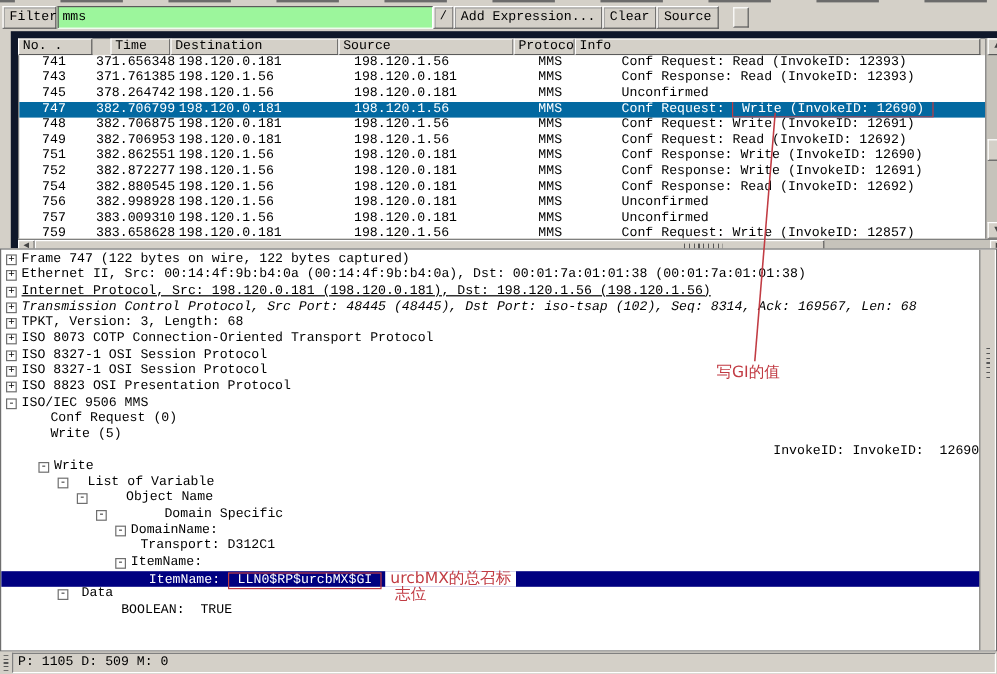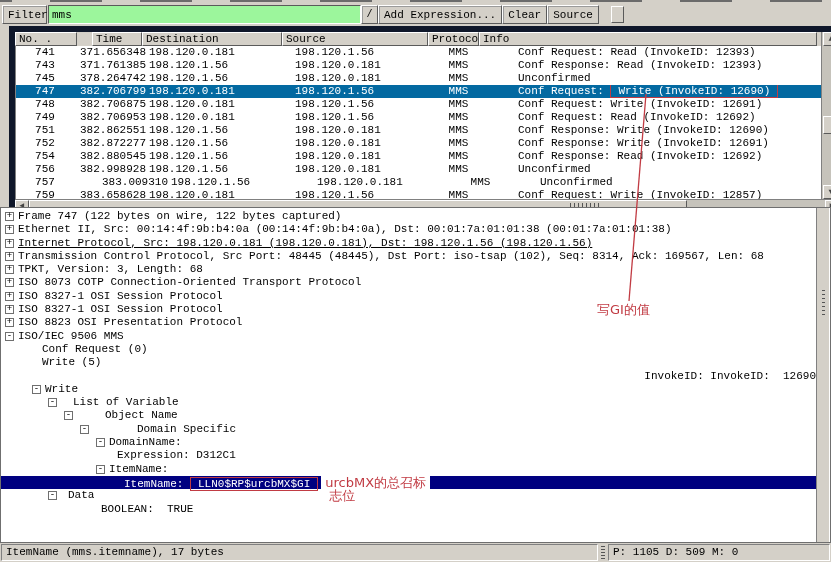--- a/index.html
+++ b/index.html
@@ -128,69 +128,68 @@
         <div class="prow"><span class="cell c-no" style="width: 62px;">741</span><span class="cell c-time" style="width: 69px;">371.656348</span><span class="cell c-src" style="width: 146px;">198.120.0.181</span><span class="cell c-dst" style="width: 140px;">198.120.1.56</span><span class="cell c-proto" style="width: 51px;">MMS</span><span class="cell c-info">Conf Request: Read (InvokeID: 12393)</span></div>
         <div class="prow"><span class="cell c-no" style="width: 62px;">743</span><span class="cell c-time" style="width: 69px;">371.761385</span><span class="cell c-src" style="width: 146px;">198.120.1.56</span><span class="cell c-dst" style="width: 140px;">198.120.0.181</span><span class="cell c-proto" style="width: 51px;">MMS</span><span class="cell c-info">Conf Response: Read (InvokeID: 12393)</span></div>
         <div class="prow"><span class="cell c-no" style="width: 62px;">745</span><span class="cell c-time" style="width: 69px;">378.264742</span><span class="cell c-src" style="width: 146px;">198.120.1.56</span><span class="cell c-dst" style="width: 140px;">198.120.0.181</span><span class="cell c-proto" style="width: 51px;">MMS</span><span class="cell c-info">Unconfirmed</span></div>
         <div class="prow sel"><span class="cell c-no" style="width: 62px;">747</span><span class="cell c-time" style="width: 69px;">382.706799</span><span class="cell c-src" style="width: 146px;">198.120.0.181</span><span class="cell c-dst" style="width: 140px;">198.120.1.56</span><span class="cell c-proto" style="width: 51px;">MMS</span><span class="cell c-info"><span>Conf Request: </span><span class="red-box-inline">Write (InvokeID: 12690)</span></span></div>
         <div class="prow"><span class="cell c-no" style="width: 62px;">748</span><span class="cell c-time" style="width: 69px;">382.706875</span><span class="cell c-src" style="width: 146px;">198.120.0.181</span><span class="cell c-dst" style="width: 140px;">198.120.1.56</span><span class="cell c-proto" style="width: 51px;">MMS</span><span class="cell c-info">Conf Request: Write (InvokeID: 12691)</span></div>
         <div class="prow"><span class="cell c-no" style="width: 62px;">749</span><span class="cell c-time" style="width: 69px;">382.706953</span><span class="cell c-src" style="width: 146px;">198.120.0.181</span><span class="cell c-dst" style="width: 140px;">198.120.1.56</span><span class="cell c-proto" style="width: 51px;">MMS</span><span class="cell c-info">Conf Request: Read (InvokeID: 12692)</span></div>
         <div class="prow"><span class="cell c-no" style="width: 62px;">751</span><span class="cell c-time" style="width: 69px;">382.862551</span><span class="cell c-src" style="width: 146px;">198.120.1.56</span><span class="cell c-dst" style="width: 140px;">198.120.0.181</span><span class="cell c-proto" style="width: 51px;">MMS</span><span class="cell c-info">Conf Response: Write (InvokeID: 12690)</span></div>
         <div class="prow"><span class="cell c-no" style="width: 62px;">752</span><span class="cell c-time" style="width: 69px;">382.872277</span><span class="cell c-src" style="width: 146px;">198.120.1.56</span><span class="cell c-dst" style="width: 140px;">198.120.0.181</span><span class="cell c-proto" style="width: 51px;">MMS</span><span class="cell c-info">Conf Response: Write (InvokeID: 12691)</span></div>
         <div class="prow"><span class="cell c-no" style="width: 62px;">754</span><span class="cell c-time" style="width: 69px;">382.880545</span><span class="cell c-src" style="width: 146px;">198.120.1.56</span><span class="cell c-dst" style="width: 140px;">198.120.0.181</span><span class="cell c-proto" style="width: 51px;">MMS</span><span class="cell c-info">Conf Response: Read (InvokeID: 12692)</span></div>
         <div class="prow"><span class="cell c-no" style="width: 62px;">756</span><span class="cell c-time" style="width: 69px;">382.998928</span><span class="cell c-src" style="width: 146px;">198.120.1.56</span><span class="cell c-dst" style="width: 140px;">198.120.0.181</span><span class="cell c-proto" style="width: 51px;">MMS</span><span class="cell c-info">Unconfirmed</span></div>
-        <div class="prow"><span class="cell c-no" style="width: 62px;">757</span><span class="cell c-time" style="width: 69px; margin-left: 22px;">383.009310</span><span class="cell c-src" style="width: 146px;">198.120.1.56</span><span class="cell c-dst" style="width: 140px;">198.120.0.181</span><span class="cell c-proto" style="width: 51px;">MMS</span><span class="cell c-info">Unconfirmed</span></div>
+        <div class="prow"><span class="cell c-no" style="width: 62px;">757</span><span class="cell c-time" style="width: 69px;">383.009310</span><span class="cell c-src" style="width: 146px;">198.120.1.56</span><span class="cell c-dst" style="width: 140px;">198.120.0.181</span><span class="cell c-proto" style="width: 51px;">MMS</span><span class="cell c-info">Unconfirmed</span></div>
         <div class="prow"><span class="cell c-no" style="width: 62px;">759</span><span class="cell c-time" style="width: 69px;">383.658628</span><span class="cell c-src" style="width: 146px;">198.120.0.181</span><span class="cell c-dst" style="width: 140px;">198.120.1.56</span><span class="cell c-proto" style="width: 51px;">MMS</span><span class="cell c-info">Conf Request: Write (InvokeID: 12857)</span></div>
       </div>
     <div class="vscroll">
       <div class="sb-btn sb-up">▲</div>
       <div class="sb-thumb"></div>
       <div class="sb-btn sb-down">▼</div>
     </div>
     <div class="hscroll">
       <div class="hsb-left">◄</div>
       <div class="hsb-thumb"></div>
       <div class="hsb-right">►</div>
       <div class="pane-grip-h"></div>
     </div>
   </div>
 
   <div class="detail-pane">
     <div class="tree" id="tree">
         <div class="tline"><span class="expander" style="left: 4px;">+</span><span class="ttext" style="padding-left: 17px;">Frame 747 (122 bytes on wire, 122 bytes captured)</span></div>
         <div class="tline"><span class="expander" style="left: 4px;">+</span><span class="ttext" style="padding-left: 17px;">Ethernet II, Src: 00:14:4f:9b:b4:0a (00:14:4f:9b:b4:0a), Dst: 00:01:7a:01:01:38 (00:01:7a:01:01:38)</span></div>
         <div class="tline"><span class="expander" style="left: 4px;">+</span><span class="ttext" style="padding-left: 17px; text-decoration: underline;">Internet Protocol, Src: 198.120.0.181 (198.120.0.181), Dst: 198.120.1.56 (198.120.1.56)</span></div>
-        <div class="tline"><span class="expander" style="left: 4px;">+</span><span class="ttext" style="padding-left: 17px;">Transmission Control Protocol, Src Port: 48445 (48445), Dst Port: iso-tsap (102), Seq: 8314, Ack: 169567, Len: 68</span></div>
+        <div class="tline"><span class="expander" style="left: 4px;">+</span><span class="ttext" style="padding-left: 17px; font-style: italic;">Transmission Control Protocol, Src Port: 48445 (48445), Dst Port: iso-tsap (102), Seq: 8314, Ack: 169567, Len: 68</span></div>
         <div class="tline"><span class="expander" style="left: 4px;">+</span><span class="ttext" style="padding-left: 17px;">TPKT, Version: 3, Length: 68</span></div>
         <div class="tline"><span class="expander" style="left: 4px;">+</span><span class="ttext" style="padding-left: 17px;">ISO 8073 COTP Connection-Oriented Transport Protocol</span></div>
         <div class="tline"><span class="expander" style="left: 4px;">+</span><span class="ttext" style="padding-left: 17px;">ISO 8327-1 OSI Session Protocol</span></div>
         <div class="tline"><span class="expander" style="left: 4px;">+</span><span class="ttext" style="padding-left: 17px;">ISO 8327-1 OSI Session Protocol</span></div>
         <div class="tline"><span class="expander" style="left: 4px;">+</span><span class="ttext" style="padding-left: 17px;">ISO 8823 OSI Presentation Protocol</span></div>
         <div class="tline"><span class="expander" style="left: 4px;">-</span><span class="ttext" style="padding-left: 17px;">ISO/IEC 9506 MMS</span></div>
         <div class="tline"><span class="ttext" style="padding-left: 41px;">Conf Request (0)</span></div>
         <div class="tline"><span class="ttext" style="padding-left: 41px;">Write (5)</span></div>
         <div class="tline"><span class="ttext" style="padding-left: 41px; text-align: right;">InvokeID: InvokeID:  12690</span></div>
         <div class="tline"><span class="expander" style="left: 31px;">-</span><span class="ttext" style="padding-left: 44px;">Write</span></div>
         <div class="tline"><span class="expander" style="left: 47px;">-</span><span class="ttext" style="padding-left: 72px;">List of Variable</span></div>
         <div class="tline"><span class="expander" style="left: 63px;">-</span><span class="ttext" style="padding-left: 104px;">Object Name</span></div>
         <div class="tline"><span class="expander" style="left: 79px;">-</span><span class="ttext" style="padding-left: 136px;">Domain Specific</span></div>
         <div class="tline"><span class="expander" style="left: 95px;">-</span><span class="ttext" style="padding-left: 108px;">DomainName:</span></div>
-        <div class="tline"><span class="ttext" style="padding-left: 116px;">Expression: D312C1</span></div>
+        <div class="tline"><span class="ttext" style="padding-left: 116px;">Transport: D312C1</span></div>
         <div class="tline"><span class="expander" style="left: 95px;">-</span><span class="ttext" style="padding-left: 108px;">ItemName:</span></div>
         <div class="tline tsel"><span class="ttext" style="padding-left: 123px;"><span>ItemName: </span><span class="red-box-inline">LLN0$RP$urcbMX$GI</span><span class="note-patch"><span>urcbMX的总召标</span><span class="note-l2">志位</span></span></span></div>
         <div class="tline"><span class="expander" style="left: 47px;">-</span><span class="ttext" style="padding-left: 67px;">Data</span></div>
         <div class="tline"><span class="ttext" style="padding-left: 100px;">BOOLEAN:  TRUE</span></div>
       </div>
     <div class="dvscroll">
       <div class="grip-v"></div>
     </div>
   </div>
 
   <div class="status-bar">
-    <div class="status-panel status-left">ItemName (mms.itemname), 17 bytes</div>
     <div class="status-grip"></div>
     <div class="status-panel status-right">P: 1105 D: 509 M: 0</div>
   </div>
 
   <svg class="overlay-svg" width="831" height="562">
     <line x1="646" y1="94" x2="629" y2="301" stroke="#c13b43" stroke-width="1.3"></line>
   </svg>
   <div class="note1">写GI的值</div>
 
 </div>

